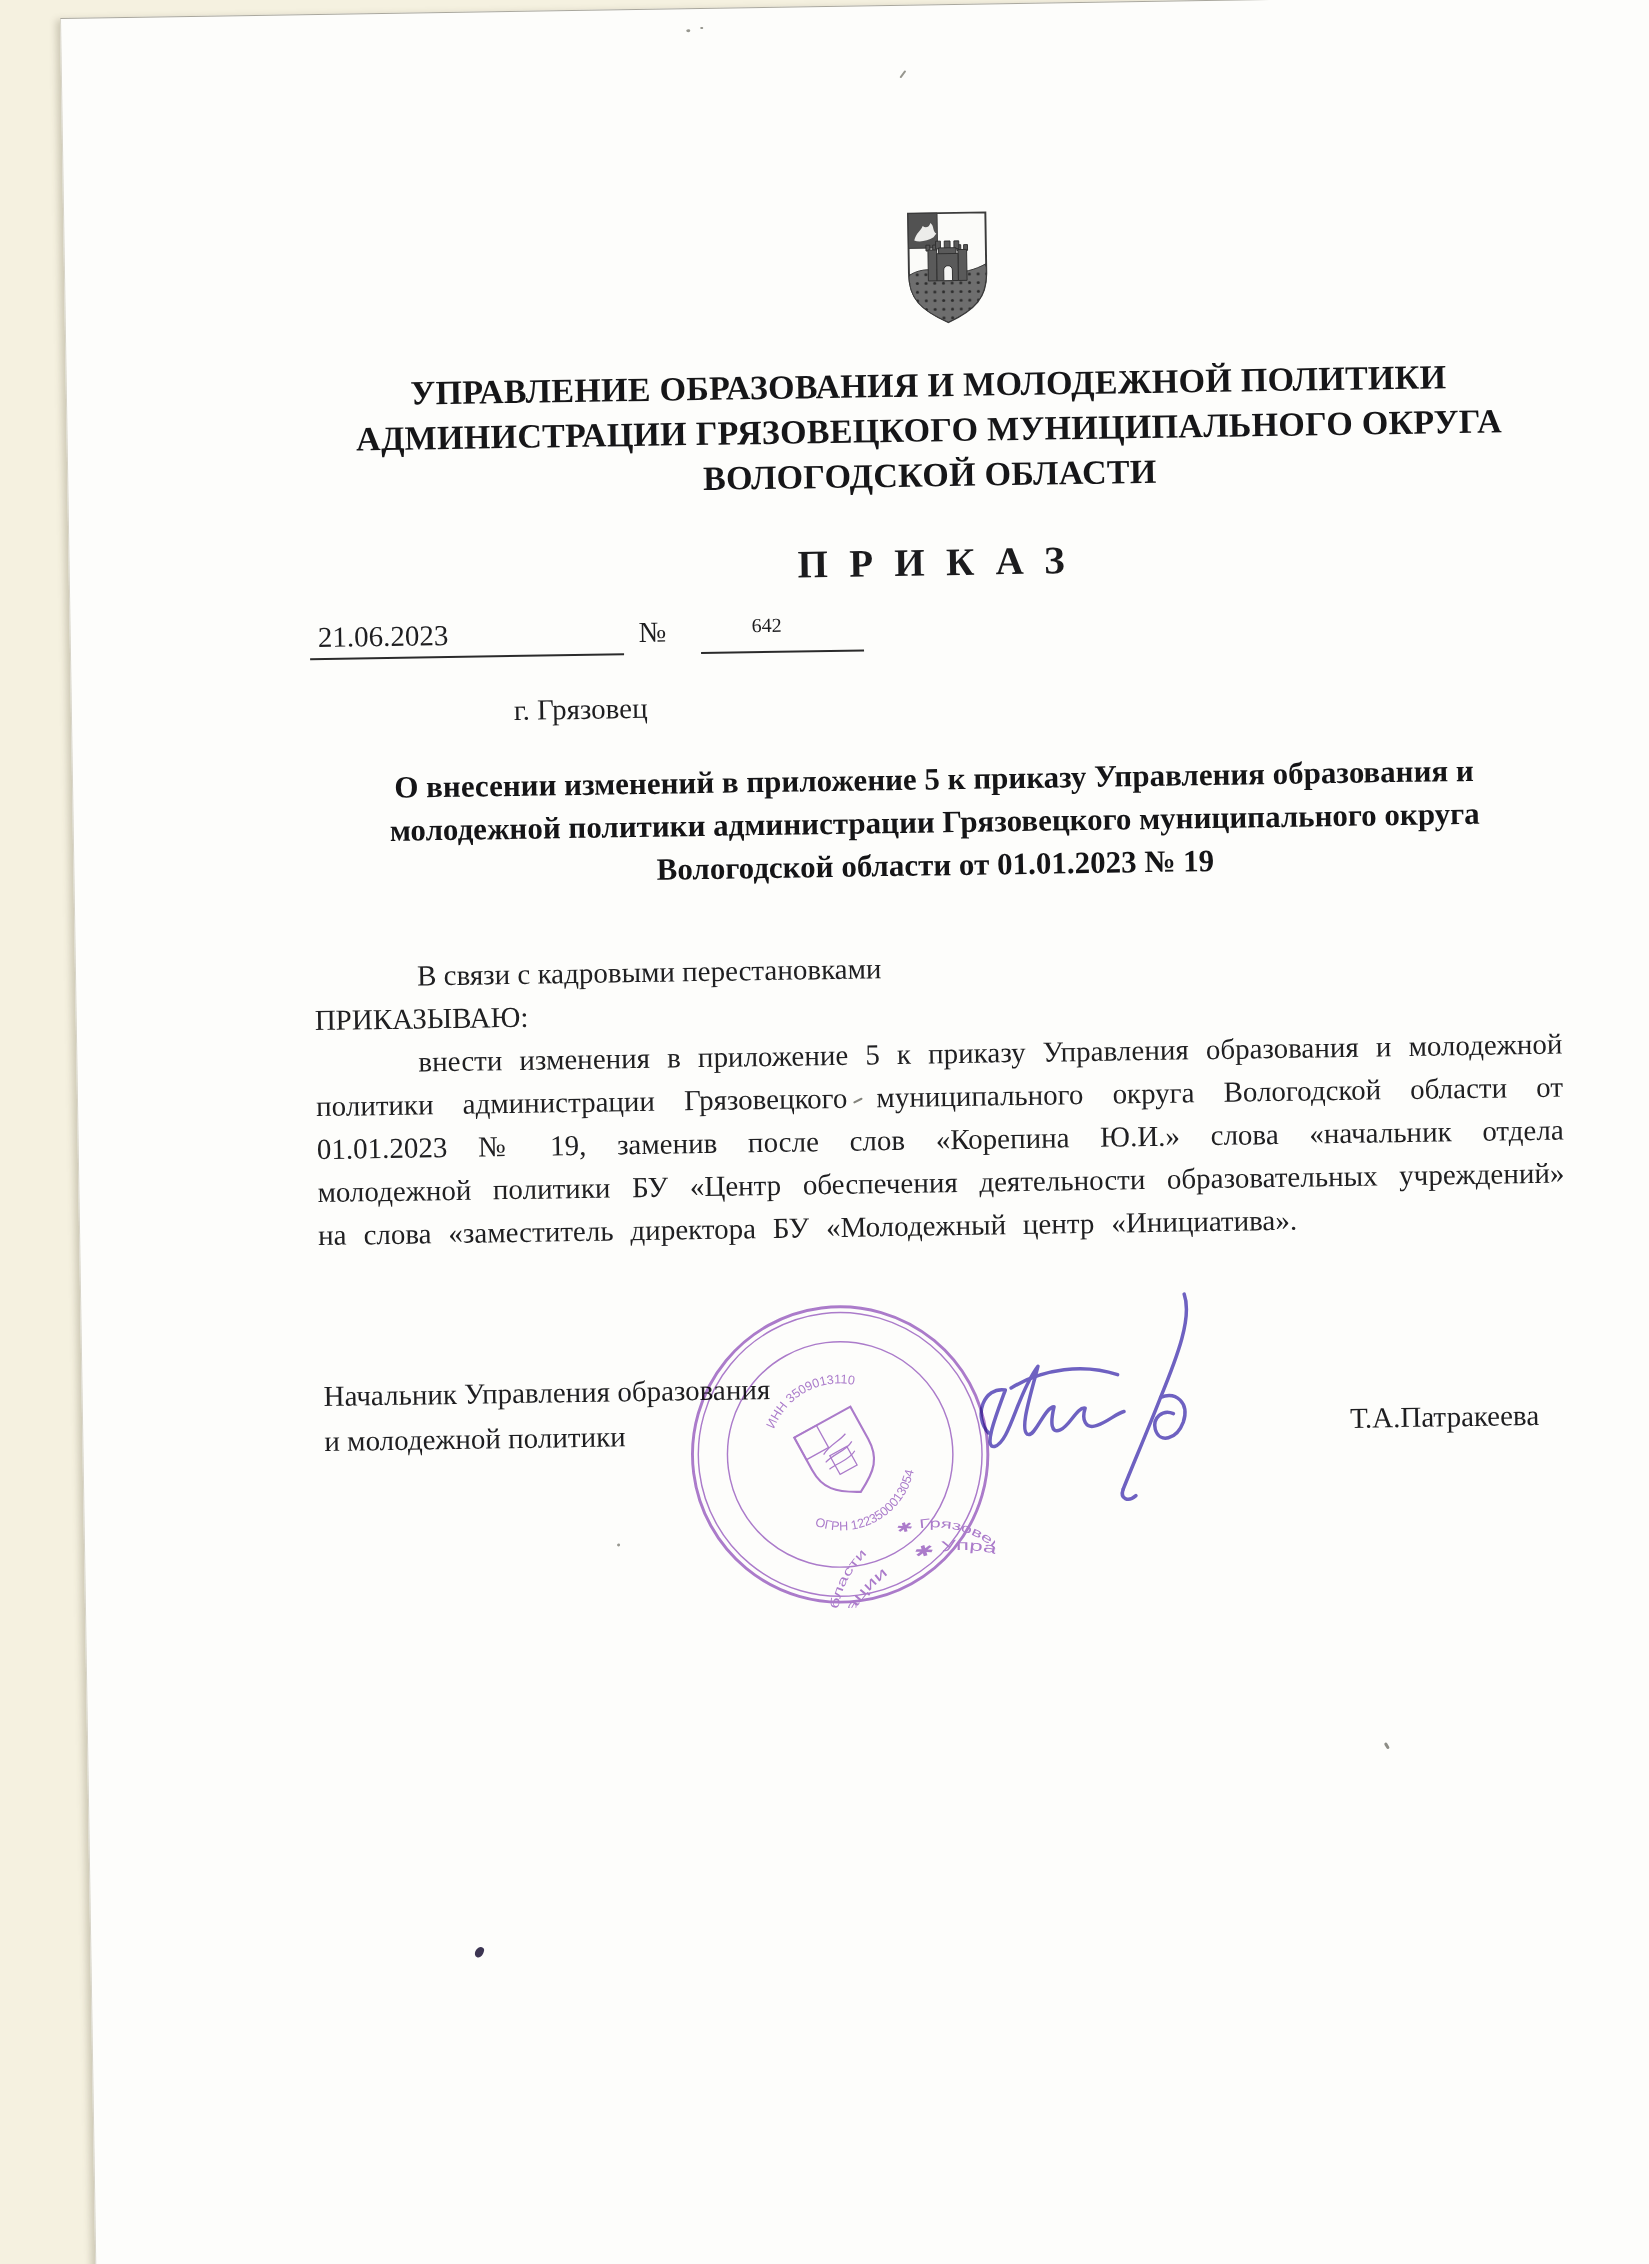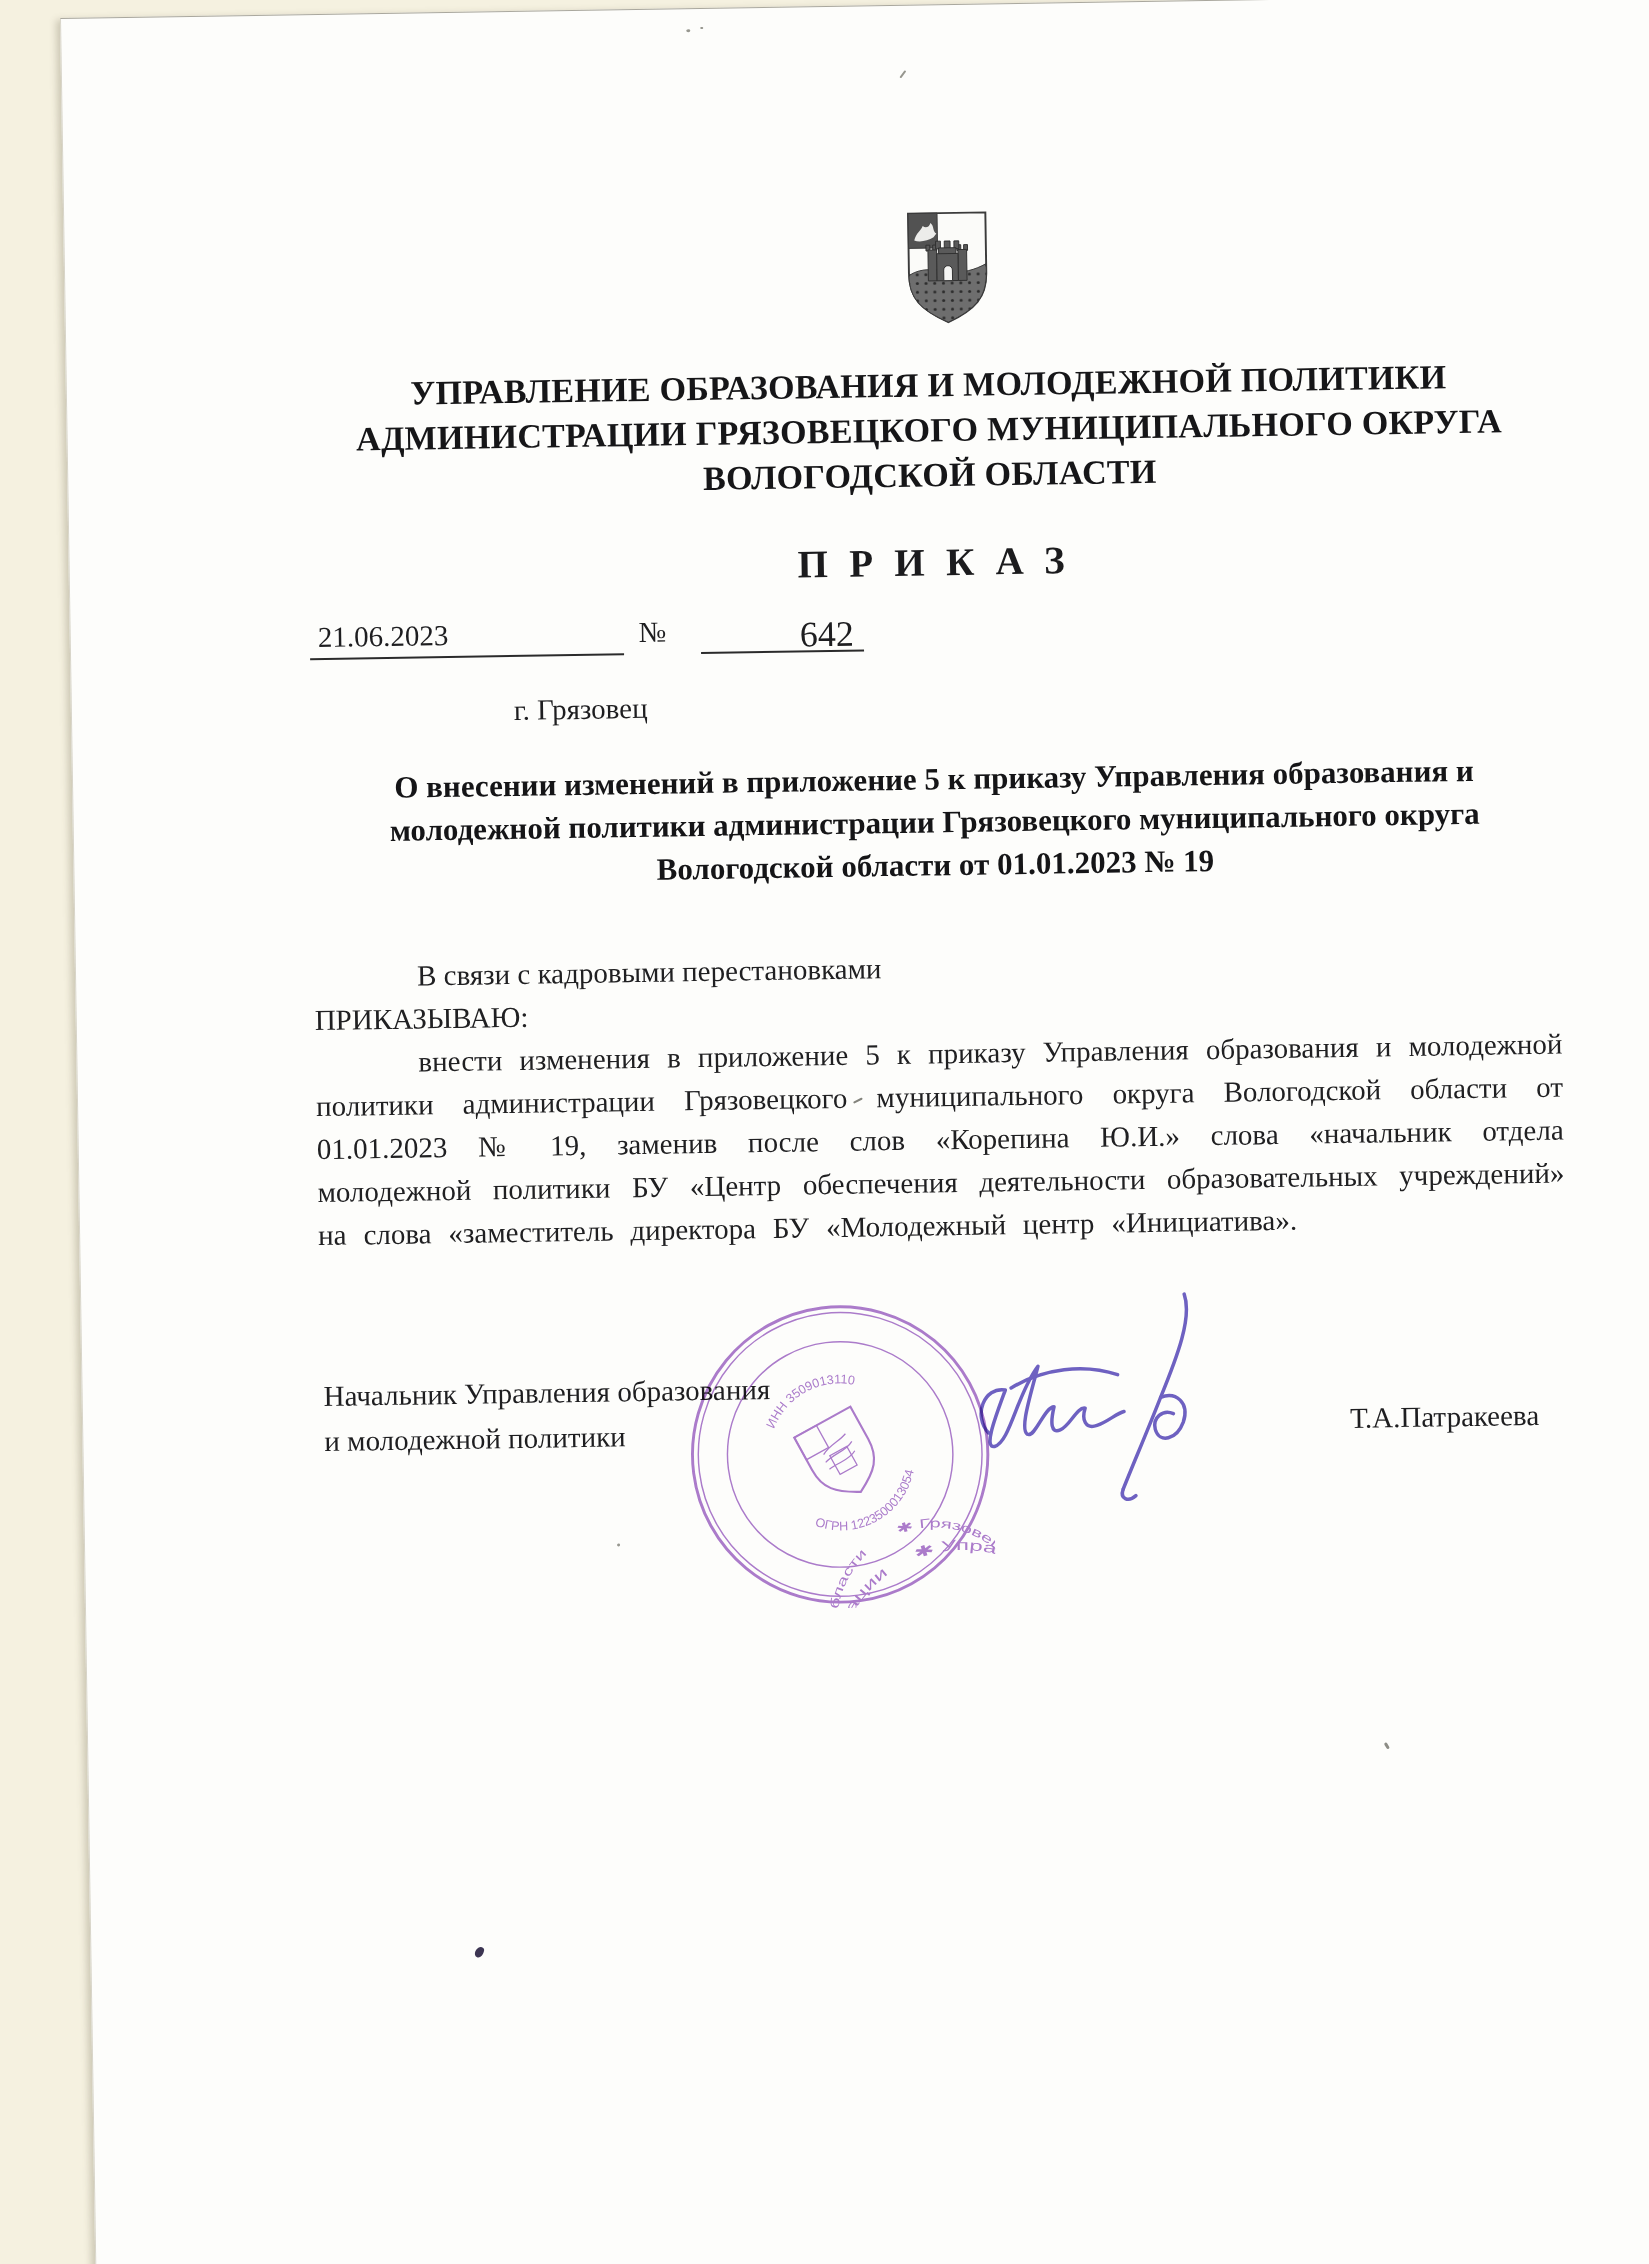--- a/index.html
+++ b/index.html
@@ -26,21 +26,21 @@
   .emblem{left:839px;top:204px;width:87px;height:118px;}
   .org-name{left:238px;top:357px;width:1247px;text-align:center;
     font-weight:bold;font-size:34px;line-height:45px;color:#161618;letter-spacing:0.3px;}
   .org-name .line{white-space:nowrap;}
   .doc-type{left:238px;top:534px;width:1247px;text-align:center;
     font-weight:bold;font-size:39px;letter-spacing:21.3px;text-indent:21.3px;color:#1b1b1d;}
   
   .req-row{left:0;top:606px;width:1650px;height:155px;}
   .req-date{left:247px;top:0;font-size:29px;}
   .req-no-sign{left:568px;top:0;font-size:29px;}
-  .req-no-val{left:681px;top:0;font-size:36px;margin-left:48px;}
+  .req-no-val{left:681px;top:0;font-size:20px;}
   .rule{height:0;border-top:2.9px solid #2b2b2b;}
   .rule-date{left:239px;top:37px;width:314px;}
   .rule-no{left:630px;top:37px;width:163px;}
   .req-place{left:442px;top:76px;font-size:29px;}
   
   .title{left:247px;top:752px;width:1228px;text-align:center;
     font-weight:bold;font-size:31px;line-height:43px;color:#151517;}
   .title .line{white-space:nowrap;}
   
   .body-text{left:238px;top:941px;width:1247px;font-size:29px;line-height:43px;color:#202022;}

